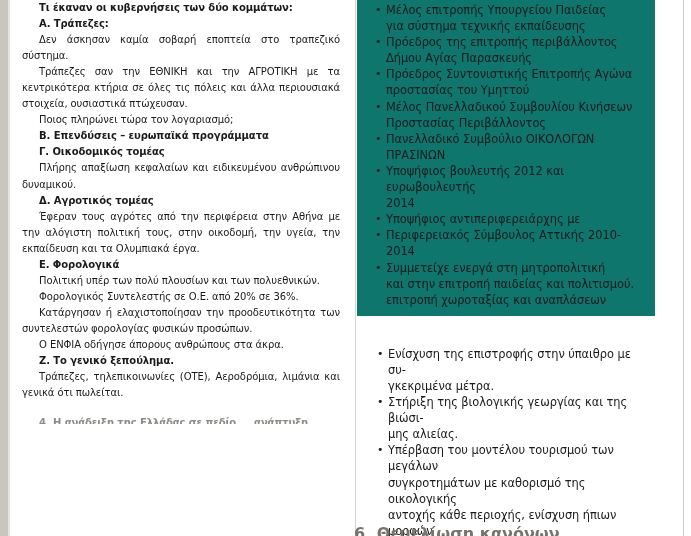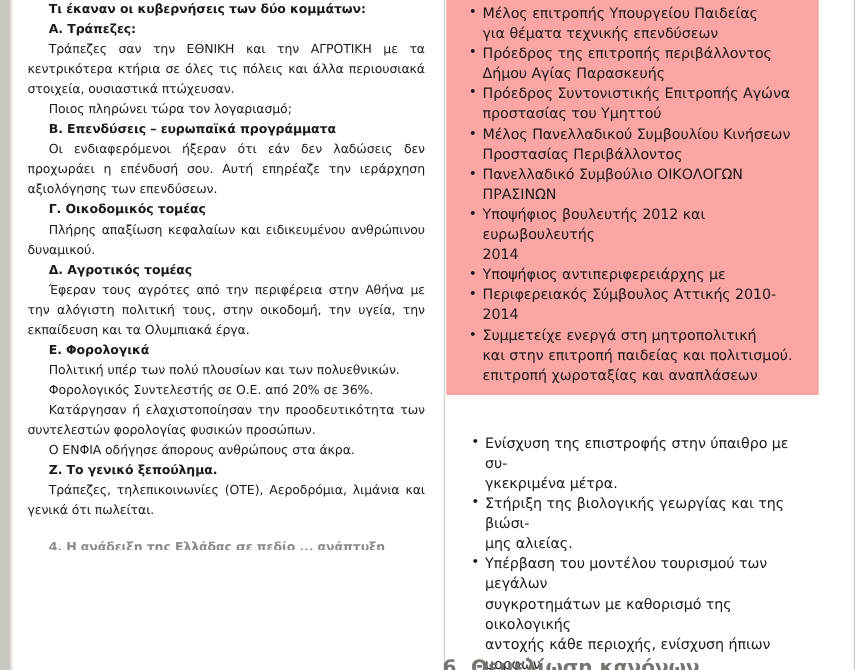--- a/index.html
+++ b/index.html
@@ -82,21 +82,21 @@
   }
 
   
   .col-right {
     position: absolute;
     left: 357px;
     top: 0;
     width: 298px;
   }
   .panel {
-    background: #fca5a5;
+    background: #0f766e;
     padding: 2px 10px 8px 10px;
     box-sizing: border-box;
     width: 298px;
   }
   .panel.plain {
     background: #ffffff;
     margin-top: 24px;
     padding-top: 6px;
   }
   ul.blist {
@@ -143,45 +143,45 @@
 
 <div class="page">
 
   <div class="gutter-left"></div>
   <div class="gutter-left-inner"></div>
   <div class="col-rule"></div>
 
   <div class="col-left">
     <p class="head">Τι έκαναν οι κυβερνήσεις των δύο κομμάτων:</p>
     <p class="head">Α. Τράπεζες:</p>
+    <p>Δεν άσκησαν καμία σοβαρή εποπτεία στο τραπεζικό σύστημα.</p>
     <p>Τράπεζες σαν την ΕΘΝΙΚΗ και την ΑΓΡΟΤΙΚΗ με τα κεντρικότερα κτήρια σε όλες τις πόλεις και άλλα περιουσιακά στοιχεία, ουσιαστικά πτώχευσαν.</p>
     <p>Ποιος πληρώνει τώρα τον λογαριασμό;</p>
     <p class="head">Β. Επενδύσεις – ευρωπαϊκά προγράμματα</p>
-    <p>Οι ενδιαφερόμενοι ήξεραν ότι εάν δεν λαδώσεις δεν προχωράει η επένδυσή σου. Αυτή επηρέαζε την ιεράρχηση αξιολόγησης των επενδύσεων.</p>
     <p class="head">Γ. Οικοδομικός τομέας</p>
     <p>Πλήρης απαξίωση κεφαλαίων και ειδικευμένου ανθρώπινου δυναμικού.</p>
     <p class="head">Δ. Αγροτικός τομέας</p>
     <p>Έφεραν τους αγρότες από την περιφέρεια στην Αθήνα με την αλόγιστη πολιτική τους, στην οικοδομή, την υγεία, την εκπαίδευση και τα Ολυμπιακά έργα.</p>
     <p class="head">Ε. Φορολογικά</p>
     <p>Πολιτική υπέρ των πολύ πλουσίων και των πολυεθνικών.</p>
     <p>Φορολογικός Συντελεστής σε Ο.Ε. από 20% σε 36%.</p>
     <p>Κατάργησαν ή ελαχιστοποίησαν την προοδευτικότητα των συντελεστών φορολογίας φυσικών προσώπων.</p>
     <p>Ο ΕΝΦΙΑ οδήγησε άπορους ανθρώπους στα άκρα.</p>
     <p class="head">Ζ. Το γενικό ξεπούλημα.</p>
     <p>Τράπεζες, τηλεπικοινωνίες (ΟΤΕ), Αεροδρόμια, λιμάνια και γενικά ότι πωλείται.</p>
     <p class="head cut" style="margin-top:14px">4. Η ανάδειξη της Ελλάδας σε πεδίο ... ανάπτυξη</p>
   </div>
 
   <div class="col-right">
 
     <div class="panel">
       <ul class="blist">
         <li>
           <span>Μέλος επιτροπής Υπουργείου Παιδείας</span>
-          <span class="cont">για θέματα τεχνικής επενδύσεων</span>
+          <span class="cont">για σύστημα τεχνικής εκπαίδευσης</span>
         </li>
         <li>
           <span>Πρόεδρος της επιτροπής περιβάλλοντος</span>
           <span class="cont">Δήμου Αγίας Παρασκευής</span>
         </li>
         <li>
           <span>Πρόεδρος Συντονιστικής Επιτροπής Αγώνα</span>
           <span class="cont">προστασίας του Υμηττού</span>
         </li>
         <li>

